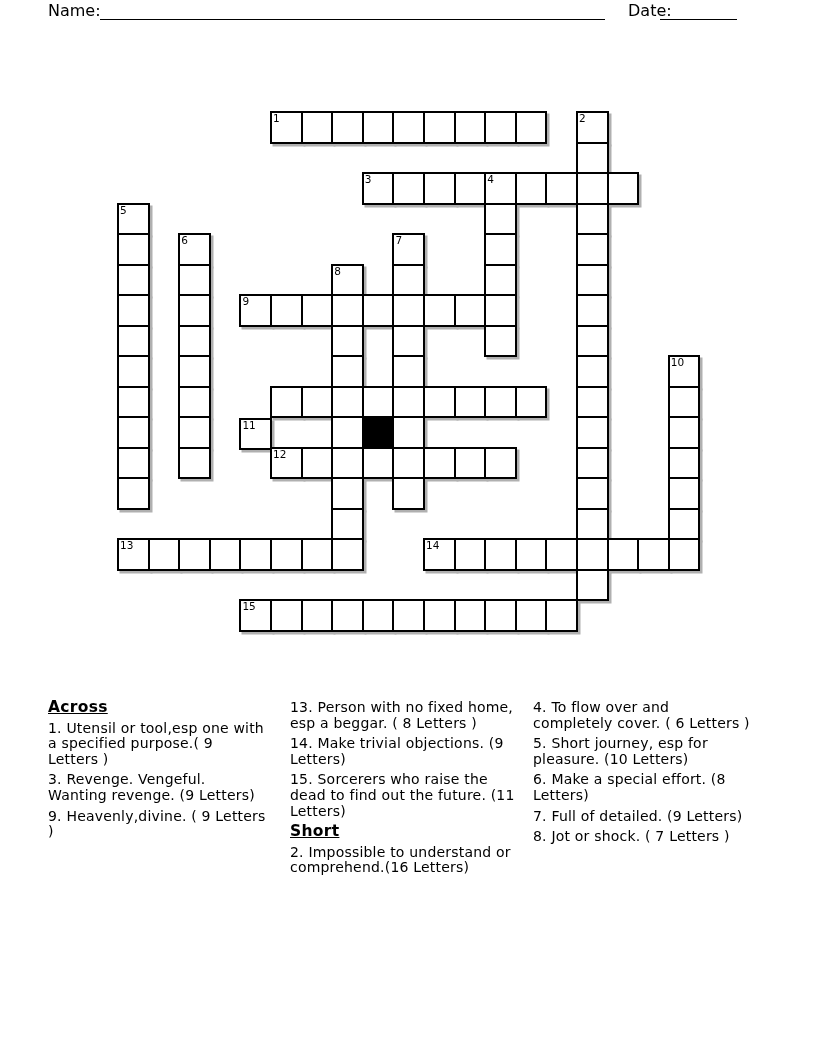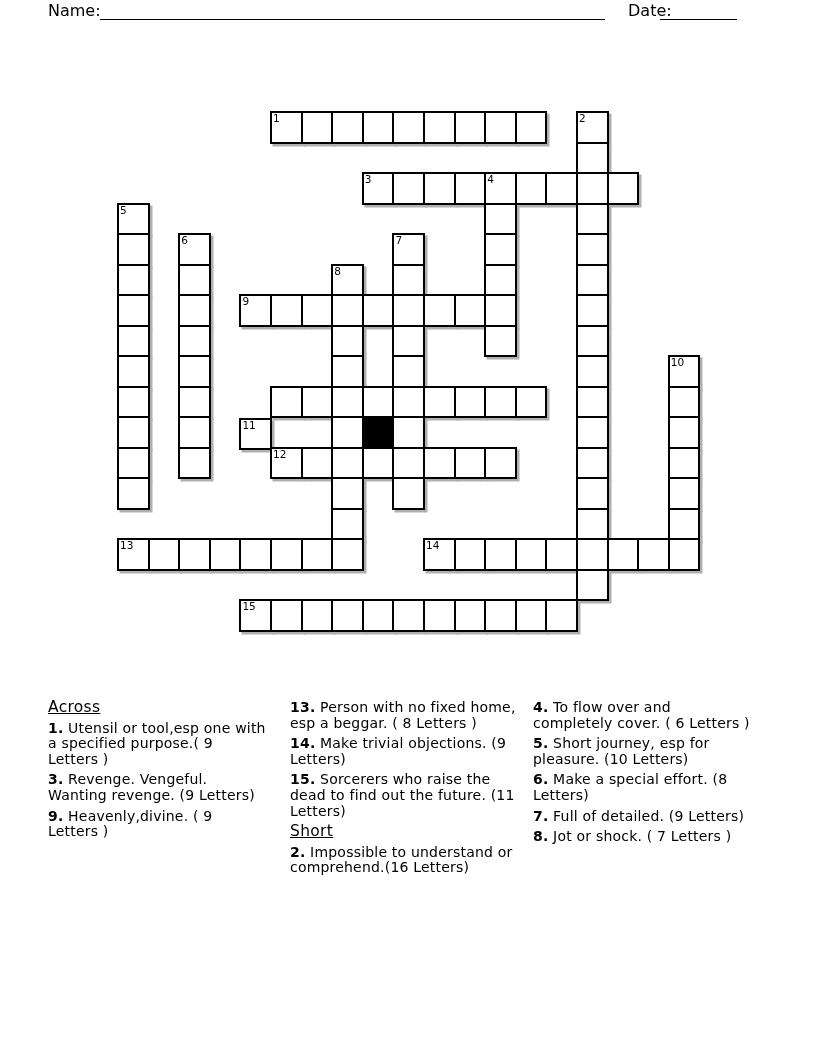--- a/index.html
+++ b/index.html
@@ -23,23 +23,23 @@
         border:2px solid #000;background:#fff;box-shadow:2.5px 2.5px 0 #b0b0b0;}
   .cell.black{background:#000;}
   .num{position:absolute;left:1px;top:-1px;font-size:10.5px;line-height:12px;letter-spacing:0px;}
 
   
   .clues{position:absolute;left:0;top:700px;width:816px;font-size:14px;line-height:15.6px;letter-spacing:0.2px;}
   .clue-col{position:absolute;top:0;}
   .col-1{left:48px;width:219px;}
   .col-2{left:290px;width:228px;}
   .col-3{left:533px;width:219px;}
-  .clue-head{font-size:15.5px;font-weight:normal;text-decoration:underline;margin-bottom:5px;letter-spacing:0.3px;}
+  .clue-head{font-size:15.5px;font-weight:bold;text-decoration:underline;margin-bottom:5px;letter-spacing:0.3px;}
   .clue{margin-bottom:5px;}
-  .clue b{font-weight:bold;text-align:right;}
+  .clue b{font-weight:normal;text-align:right;}
 </style>
 </head>
 <body>
 
 <div class="page">
 
   <span class="top-label name-label">Name:</span>
   <div class="fill-line name-line"></div>
   <span class="top-label date-label">Date:</span>
   <div class="fill-line date-line"></div>

